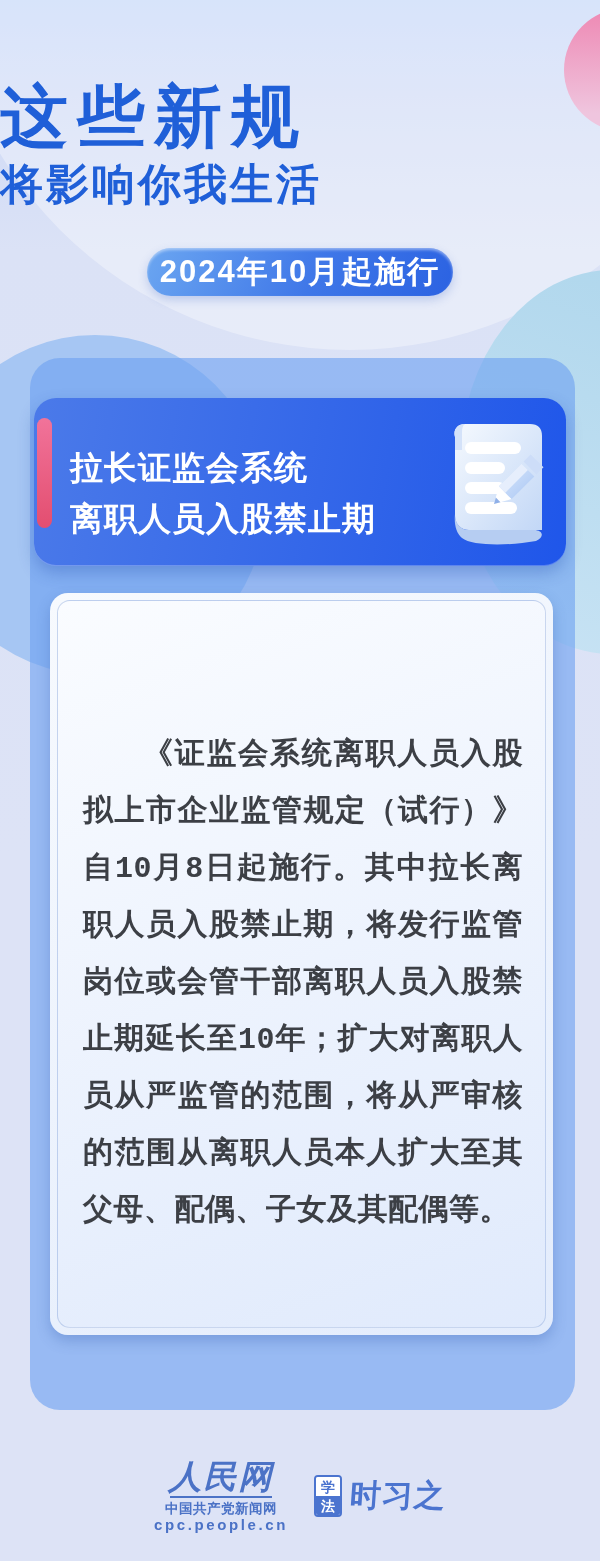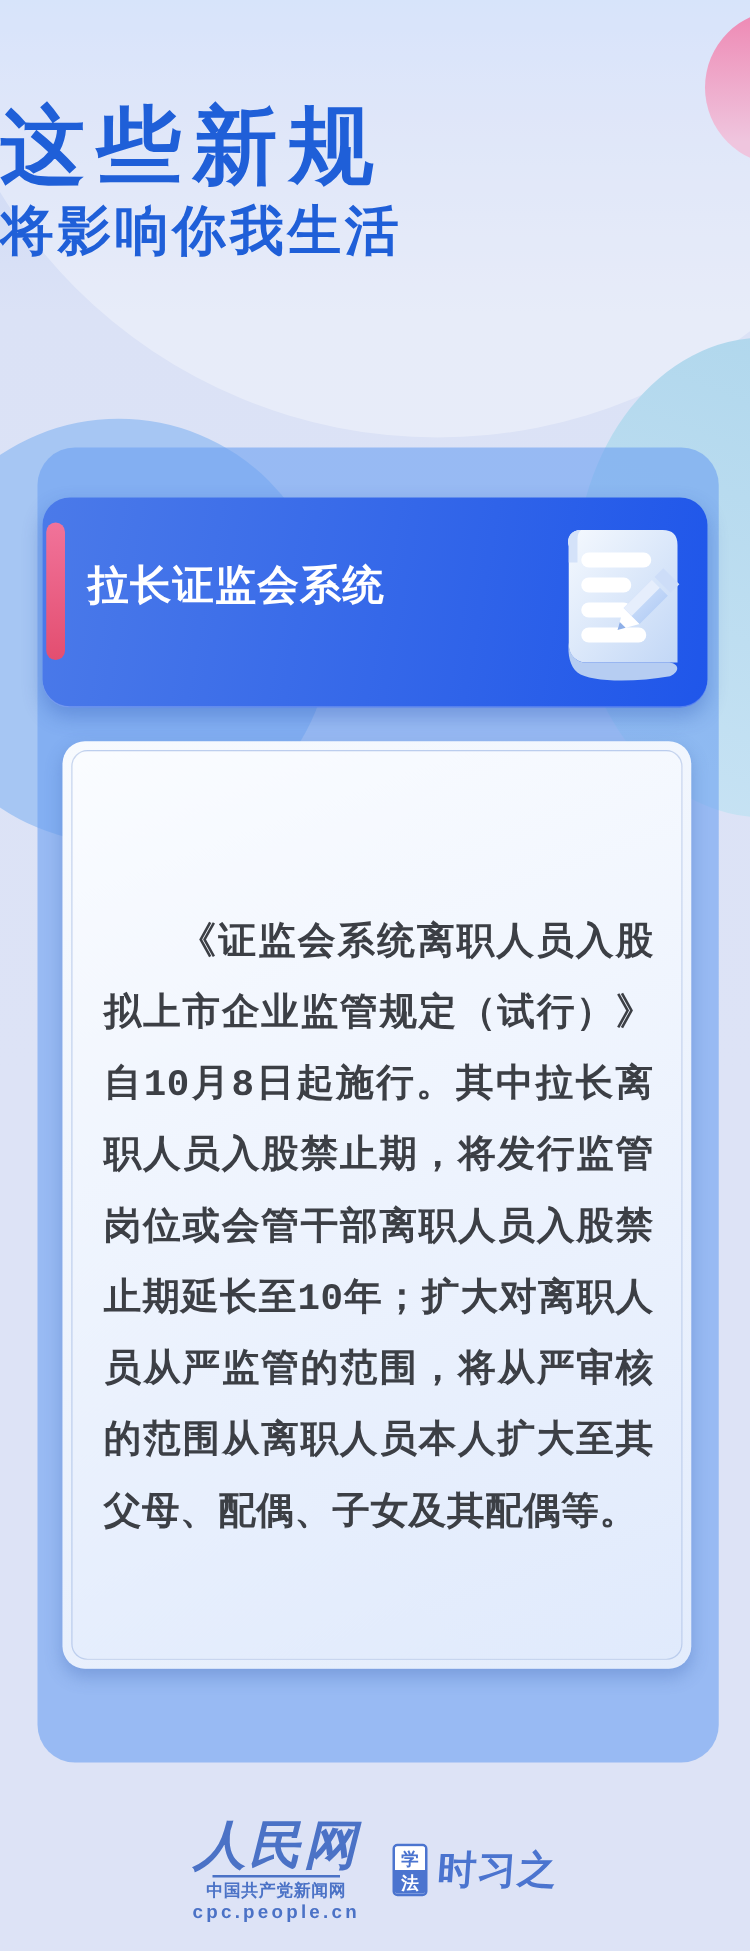--- a/index.html
+++ b/index.html
@@ -62,21 +62,21 @@
     text-indent:2em;text-align:justify;letter-spacing:.5px;
   }
   
   .footer{
     position:absolute;left:0;top:1456px;width:600px;height:80px;
     display:flex;align-items:center;justify-content:center;gap:26px;color:#4b72c6;
   }
   .people-logo{text-align:center;line-height:1;}
   .people-script{
     font-family:"DejaVu Serif","Liberation Serif",serif;font-style:italic;font-weight:bold;
-    font-size:42px;letter-spacing:2px;display:block;
+    font-size:33px;letter-spacing:2px;display:block;
   }
   .people-rule{width:102px;border-top:2px solid #4b72c6;margin:3px auto 4px auto;}
   .people-sub{display:block;font-size:13.5px;font-weight:800;letter-spacing:.5px;}
   .people-url{display:block;font-size:15px;font-weight:700;letter-spacing:2.6px;margin-top:2px;}
   .xuefa-logo{display:flex;align-items:center;gap:8px;}
   .xuefa-badge{
     width:24px;border:2px solid #4b74cf;border-radius:4px;overflow:hidden;
     font-size:14px;font-weight:900;text-align:center;line-height:1;
   }
   .xuefa-badge .cell{height:19px;display:flex;align-items:center;justify-content:center;}
@@ -89,27 +89,29 @@
 
 <div class="page">
 
   <div class="decor decor-white"></div>
   <div class="decor decor-pink"></div>
   <div class="decor decor-left"></div>
   <div class="decor decor-cyan"></div>
 
   <div class="title title-1">这些新规</div>
   <div class="title title-2">将影响你我生活</div>
+  <div class="date-badge">2024年10月起施行</div>
 
   <div class="panel">
 
     <div class="header-card">
       <div class="accent-bar"></div>
       <div class="header-heading">
         <div>拉长证监会系统</div>
+        <div>离职人员入股禁止期</div>
       </div>
       <svg class="doc-icon" viewBox="0 0 102 128" aria-hidden="true">
         <defs>
           <linearGradient id="gdoc" x1="0" y1="0" x2="1" y2="1">
             <stop offset="0" stop-color="#f5f9fe"></stop>
               <stop offset="1" stop-color="#c2d7f6"></stop>
           </linearGradient>
           <linearGradient id="gpen" x1="0" y1="0" x2="1" y2="1">
             <stop offset="0" stop-color="#dce9fc"></stop>
               <stop offset="1" stop-color="#a9c6f4"></stop>

